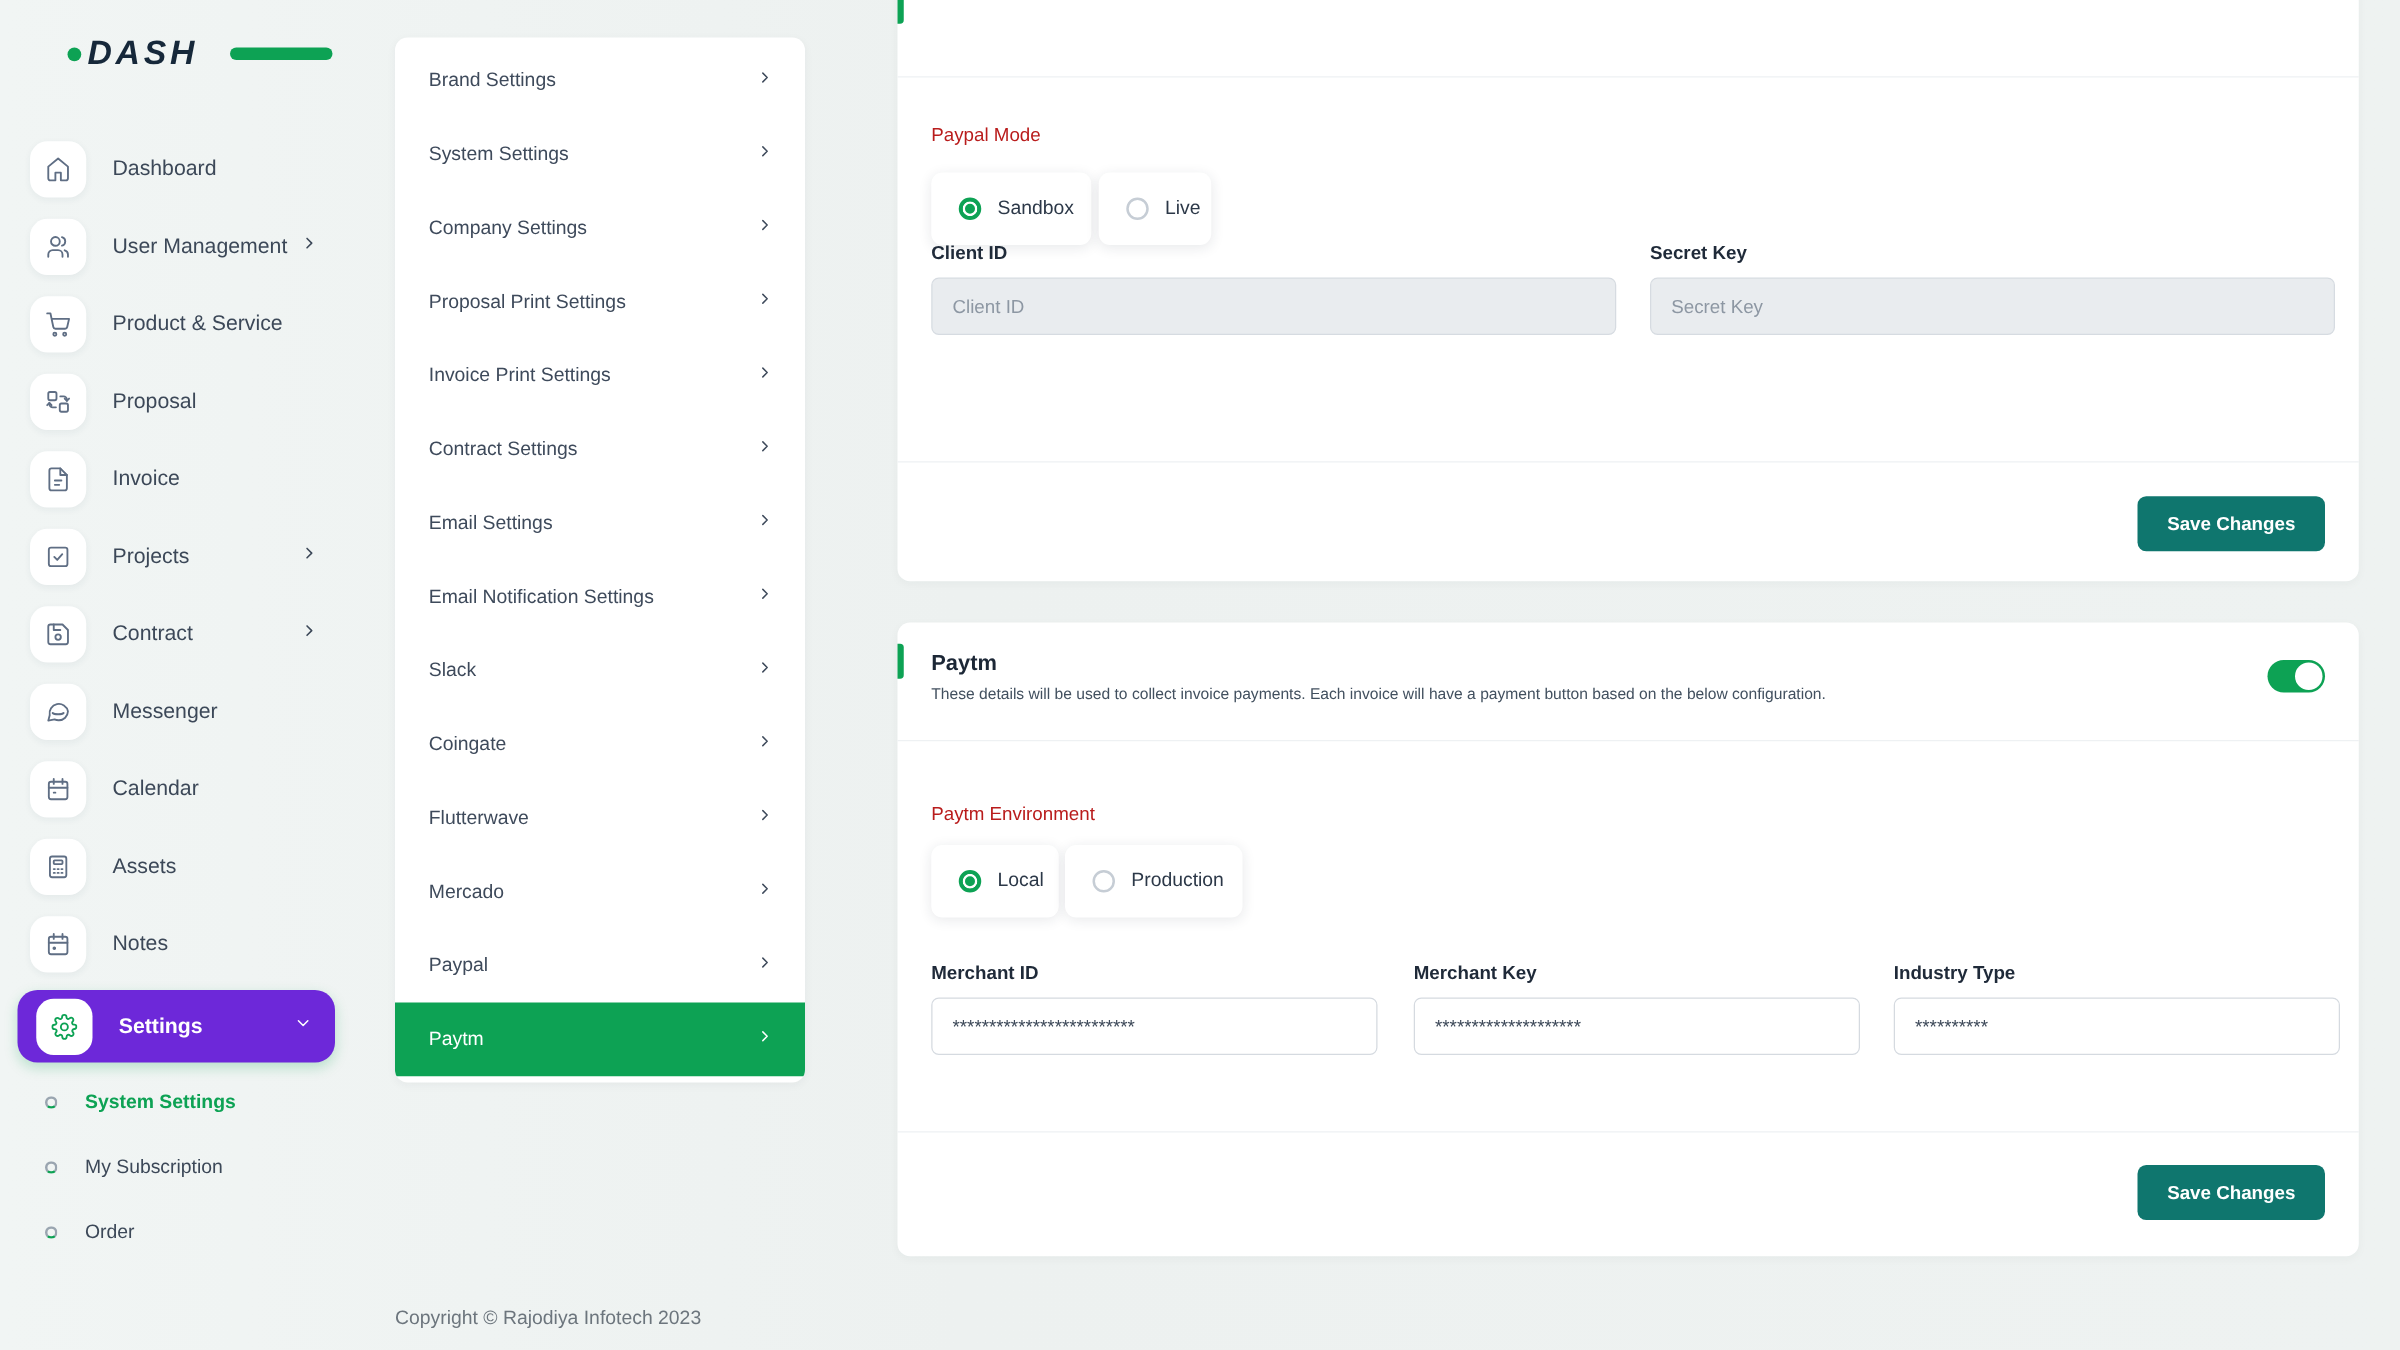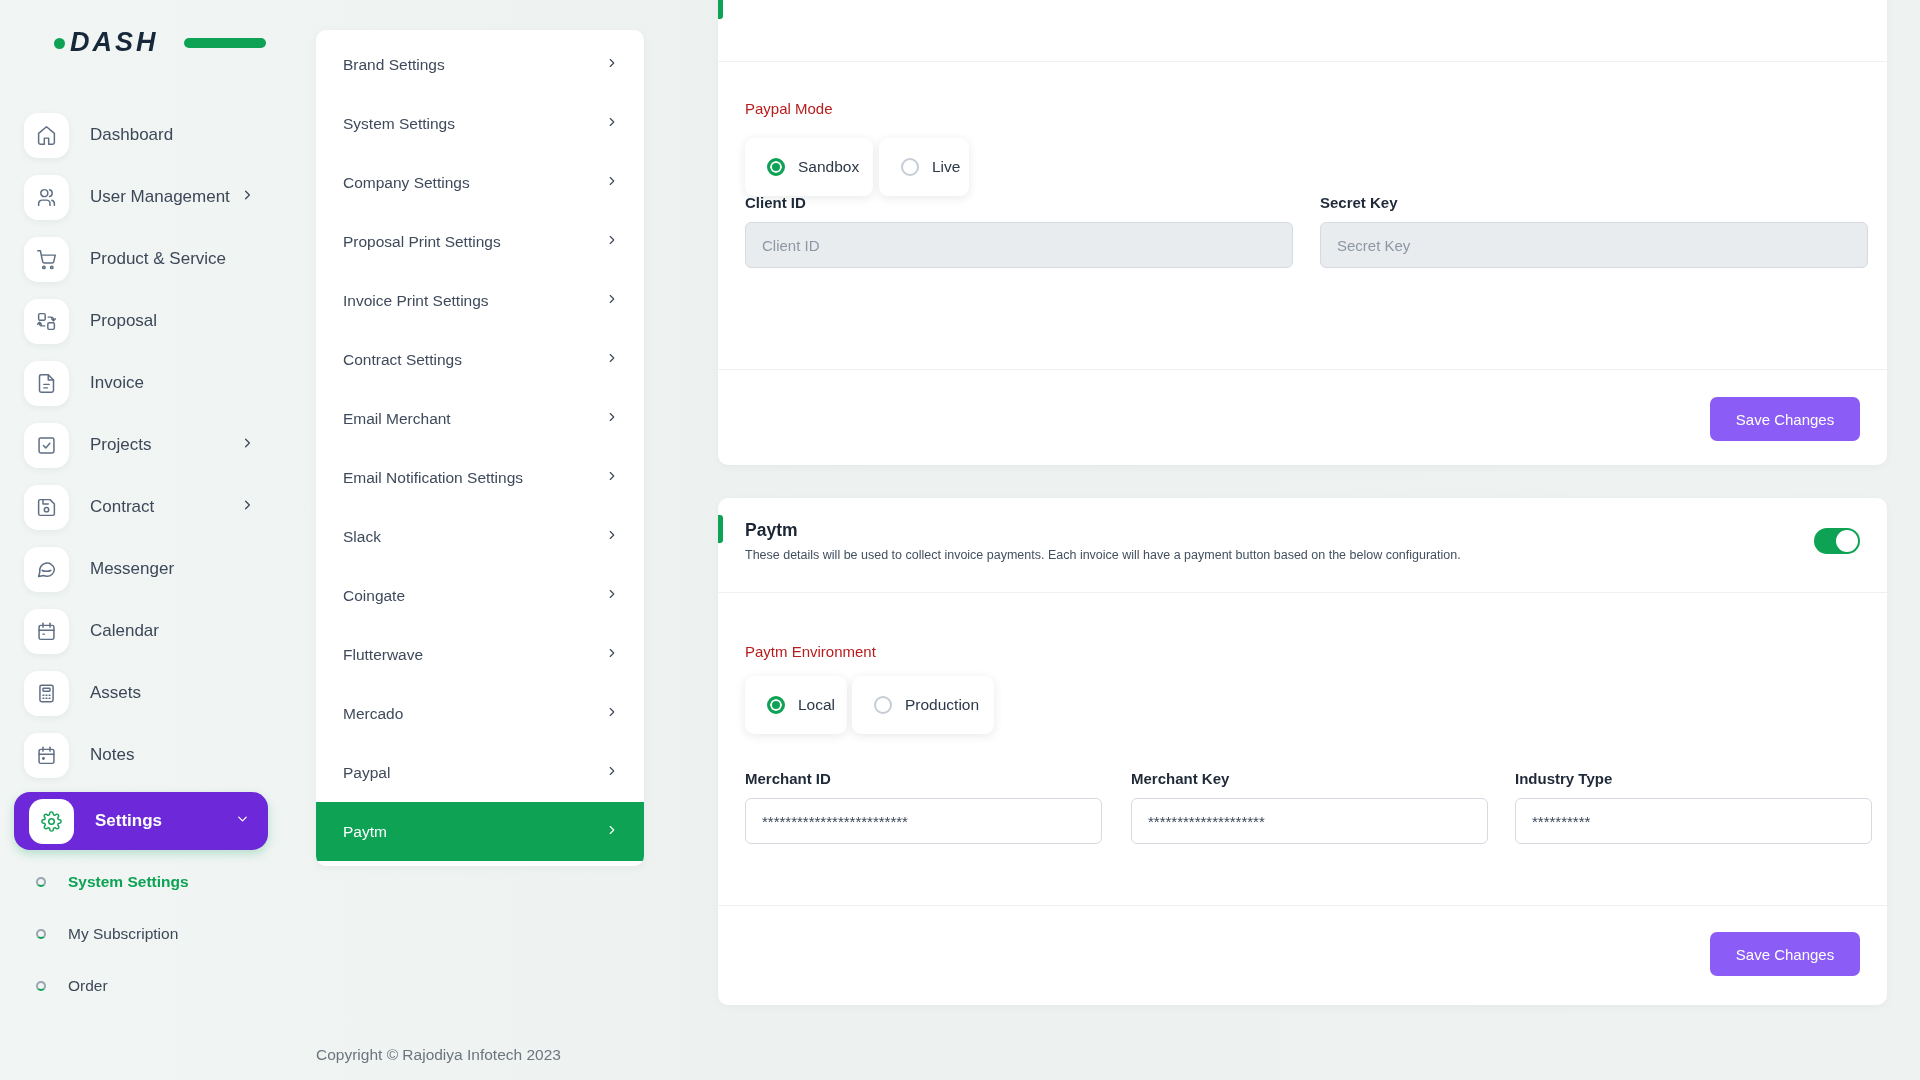--- a/index.html
+++ b/index.html
@@ -71,21 +71,21 @@
   .radio.sel { background:#0da254; border:3px solid #0da254; box-shadow:inset 0 0 0 2px #ffffff; }
   .radio.unsel { background:#ffffff; border:2px solid #c6cdd5; }
   .fld-label { position:absolute; font-size:15px; font-weight:700; color:#1f2a39; }
   .fld-input { position:absolute; height:46px; border-radius:6px; font-size:15px; padding:0 16px;
                font-family:"Liberation Sans", sans-serif; color:#3c4858; outline:none; }
   .fld-input.disabled { background:#e9ecef; border:1px solid #d6dbe1; }
   .fld-input.enabled { background:#ffffff; border:1px solid #d5dae0; }
   .fld-input::placeholder { color:#8d97a3; }
   .divider { position:absolute; left:0; width:100%; height:1px; background:#eef1f3; }
   .save-btn { position:absolute; right:27px; width:150px; height:44px; border:none; border-radius:7px;
-              background:#8b5cf6; color:#ffffff; font-size:15px; font-weight:400; cursor:pointer;
+              background:#0f766e; color:#ffffff; font-size:15px; font-weight:700; cursor:pointer;
               font-family:"Liberation Sans", sans-serif; }
   .copyright { position:absolute; left:316px; top:1046px; font-size:15.5px; color:#6c757d; }
 </style>
 </head>
 <body>
 
 <aside class="sidebar">
   <div class="logo">
     <span class="logo-dot"></span>
     <span class="logo-text">DASH</span>
@@ -284,21 +284,21 @@
           <polyline points="9 6 15 12 9 18"></polyline>
         </svg></span>
   </div>
   <div class="menu-item">
     <span>Contract Settings</span>
     <span class="chev"><svg viewBox="0 0 24 24">
           <polyline points="9 6 15 12 9 18"></polyline>
         </svg></span>
   </div>
   <div class="menu-item">
-    <span>Email Merchant</span>
+    <span>Email Settings</span>
     <span class="chev"><svg viewBox="0 0 24 24">
           <polyline points="9 6 15 12 9 18"></polyline>
         </svg></span>
   </div>
   <div class="menu-item">
     <span>Email Notification Settings</span>
     <span class="chev"><svg viewBox="0 0 24 24">
           <polyline points="9 6 15 12 9 18"></polyline>
         </svg></span>
   </div>

